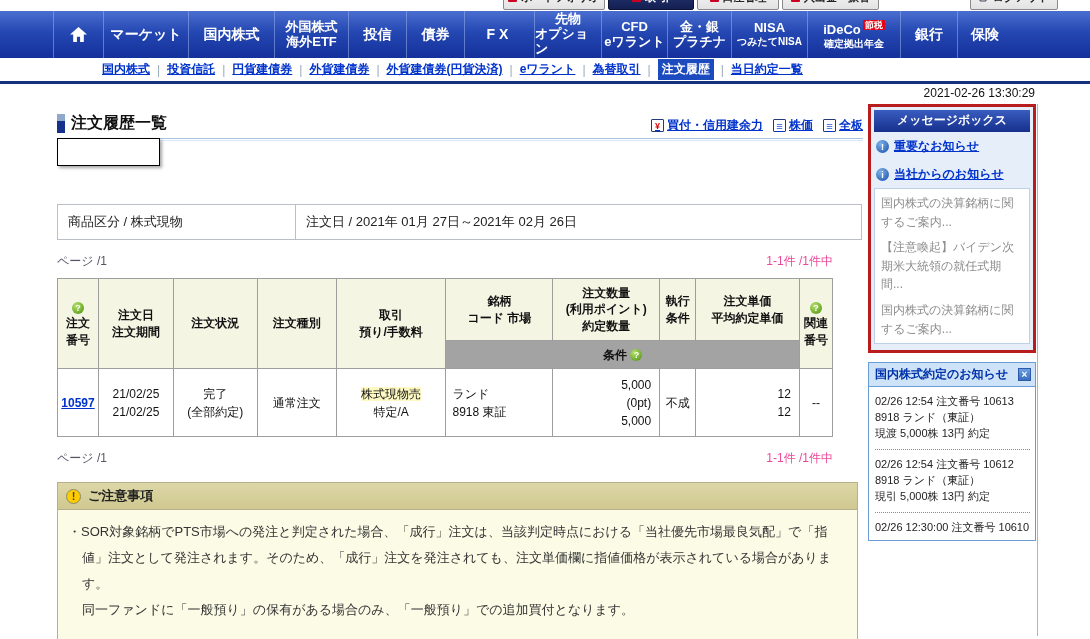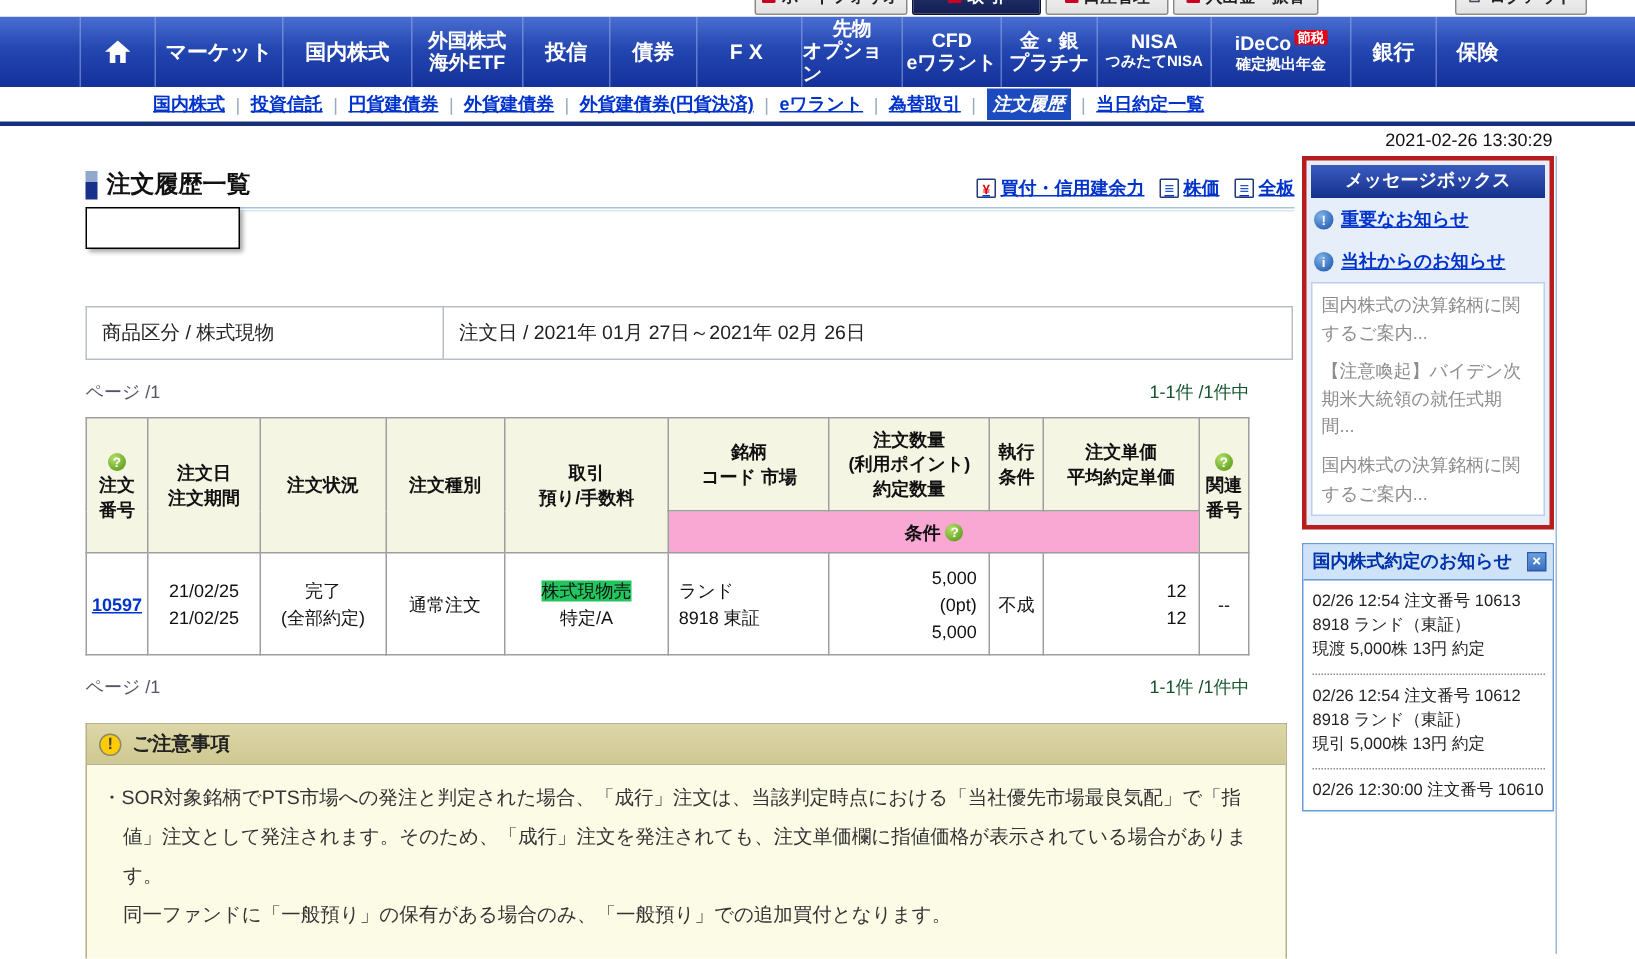--- a/index.html
+++ b/index.html
@@ -29,21 +29,21 @@
   .tab.fx .l1 { letter-spacing:4px; }
   .badge { display:inline-block; background:#e60012; color:#fff; font-size:9px; font-weight:bold;
     padding:0 2px; margin-left:2px; border-radius:1px; vertical-align:top; }
   .nav-fill { flex:1; }
 
   
   .subnav { height:23px; background:#fff; display:flex; align-items:center; padding-left:95px;
     font-size:12px; font-weight:bold; white-space:nowrap; }
   .subnav a { color:#0033cc; text-decoration:underline; margin:0 7px; cursor:pointer; }
   .subnav .sep { color:#9ab; font-weight:normal; }
-  .subnav a.sel { background:#1b4bbe; color:#fff; text-decoration:none; padding:2px 4px;font-style:italic; }
+  .subnav a.sel { background:#1b4bbe; color:#fff; text-decoration:none; padding:2px 4px; }
   .subbar { height:3px; background:#16307e; }
 
   
   .content { position:relative; height:552px; }
   .timestamp { position:absolute; top:2px; left:868px; width:167px; text-align:right;
     font-size:12px; color:#111; }
   .side-divider { position:absolute; left:1037px; top:20px; width:1px; height:532px; background:#9cb8e0; }
 
   .main-col { position:absolute; left:57px; top:26px; width:806px; }
   .title-row { display:flex; justify-content:space-between; align-items:flex-end; height:24px; }
@@ -60,33 +60,33 @@
   .redact-box { position:absolute; left:0; top:28px; width:103px; height:28px; background:#fff;
     border:1px solid #000; box-shadow:2px 2px 3px rgba(0,0,0,.35); }
 
   table { border-collapse:collapse; }
   .filter-table { width:805px; margin-top:65px; font-size:13px; color:#222; }
   .filter-table td { border:1px solid #b9bec8; padding:8px 10px; background:#fff; }
   .filter-table td:first-child { width:238px; }
 
   .pager { width:776px; display:flex; justify-content:space-between; font-size:12px; margin-top:13px; }
   .pager .pg { color:#556; }
-  .pager .cnt { color:#14532d; }
+  .pager .cnt { color:#ec4899; }
 
   .order-table { width:776px; margin-top:8px; font-size:12px; color:#111; }
   .order-table th, .order-table td { border:1px solid #9e9e9e; }
   .order-table th { background:#f5f5e4; font-weight:bold; text-align:center; padding:3px 1px; line-height:1.35; }
-  .order-table td.cond { background:#f9a8d4; text-align:center; font-weight:bold; height:28px; }
+  .order-table td.cond { background:#a3a3a3; text-align:center; font-weight:bold; height:28px; }
   .order-table td { background:#fff; padding:4px 2px; line-height:1.5; }
   .help { display:inline-flex; width:12px; height:12px; border-radius:50%;
     background:radial-gradient(circle at 35% 30%,#b5e06a,#6aa828 70%,#4c8410); color:#fff;
     font-size:9px; font-weight:bold; align-items:center; justify-content:center; vertical-align:middle; cursor:pointer; }
   td.c { text-align:center; } td.l { text-align:left; padding-left:6px; } td.r { text-align:right; padding-right:8px; }
   .order-link { color:#0033cc; font-weight:bold; text-decoration:underline; cursor:pointer; }
-  .hl { background:#22c55e; }
+  .hl { background:#fef9c3; }
   .drow td { height:68px; }
 
   .notice { width:801px; margin-top:15px; border:1px solid #b8b08a; background:#fbfbe6; }
   .notice-hd { display:flex; align-items:center; gap:7px; background:linear-gradient(180deg,#ddd7a8,#cfc890);
     border-bottom:1px solid #b8b08a; padding:4px 8px; font-size:13px; font-weight:bold; color:#222; }
   .warn-ic { display:inline-flex; width:15px; height:15px; border-radius:50%; background:#ffcc00;
     border:1px solid #8a8a6a; color:#443; font-weight:bold; font-size:11px; align-items:center; justify-content:center; }
   .notice-bd { padding:9px 12px 20px 10px; font-size:13px; color:#333; line-height:26px; }
   .n-item { padding-left:14px; text-indent:-14px; }
   .n-item.indent { text-indent:0; }

